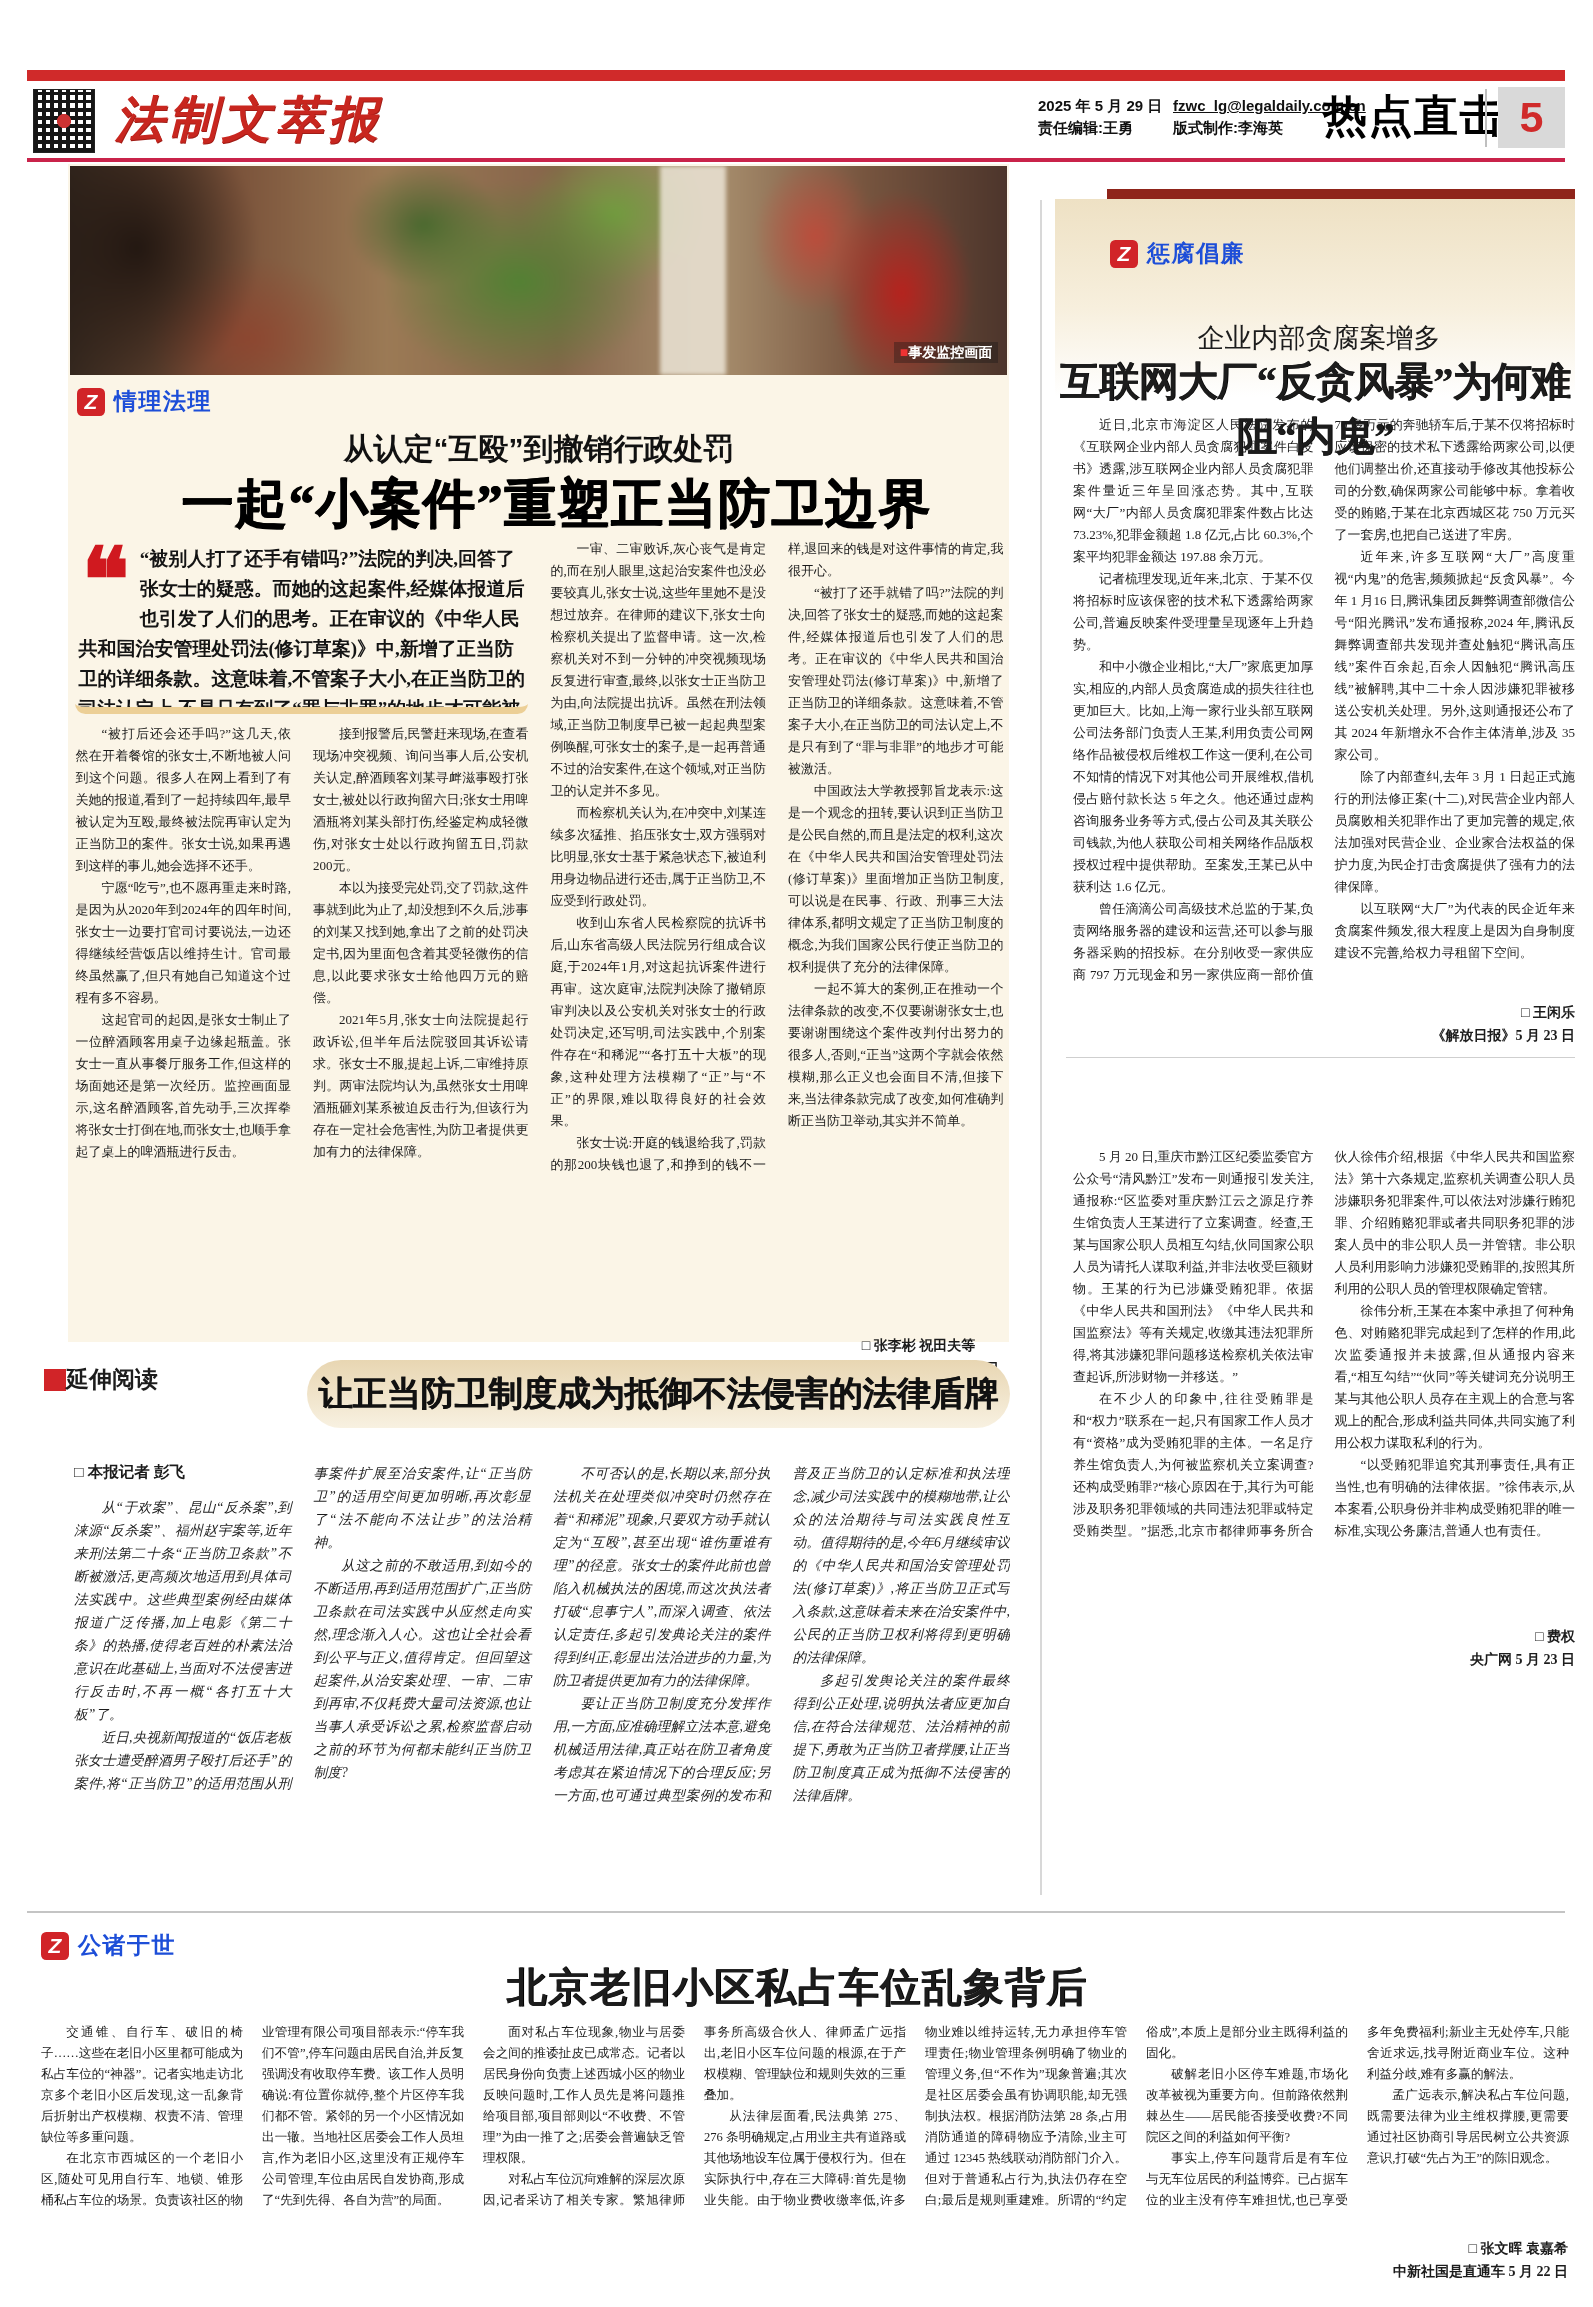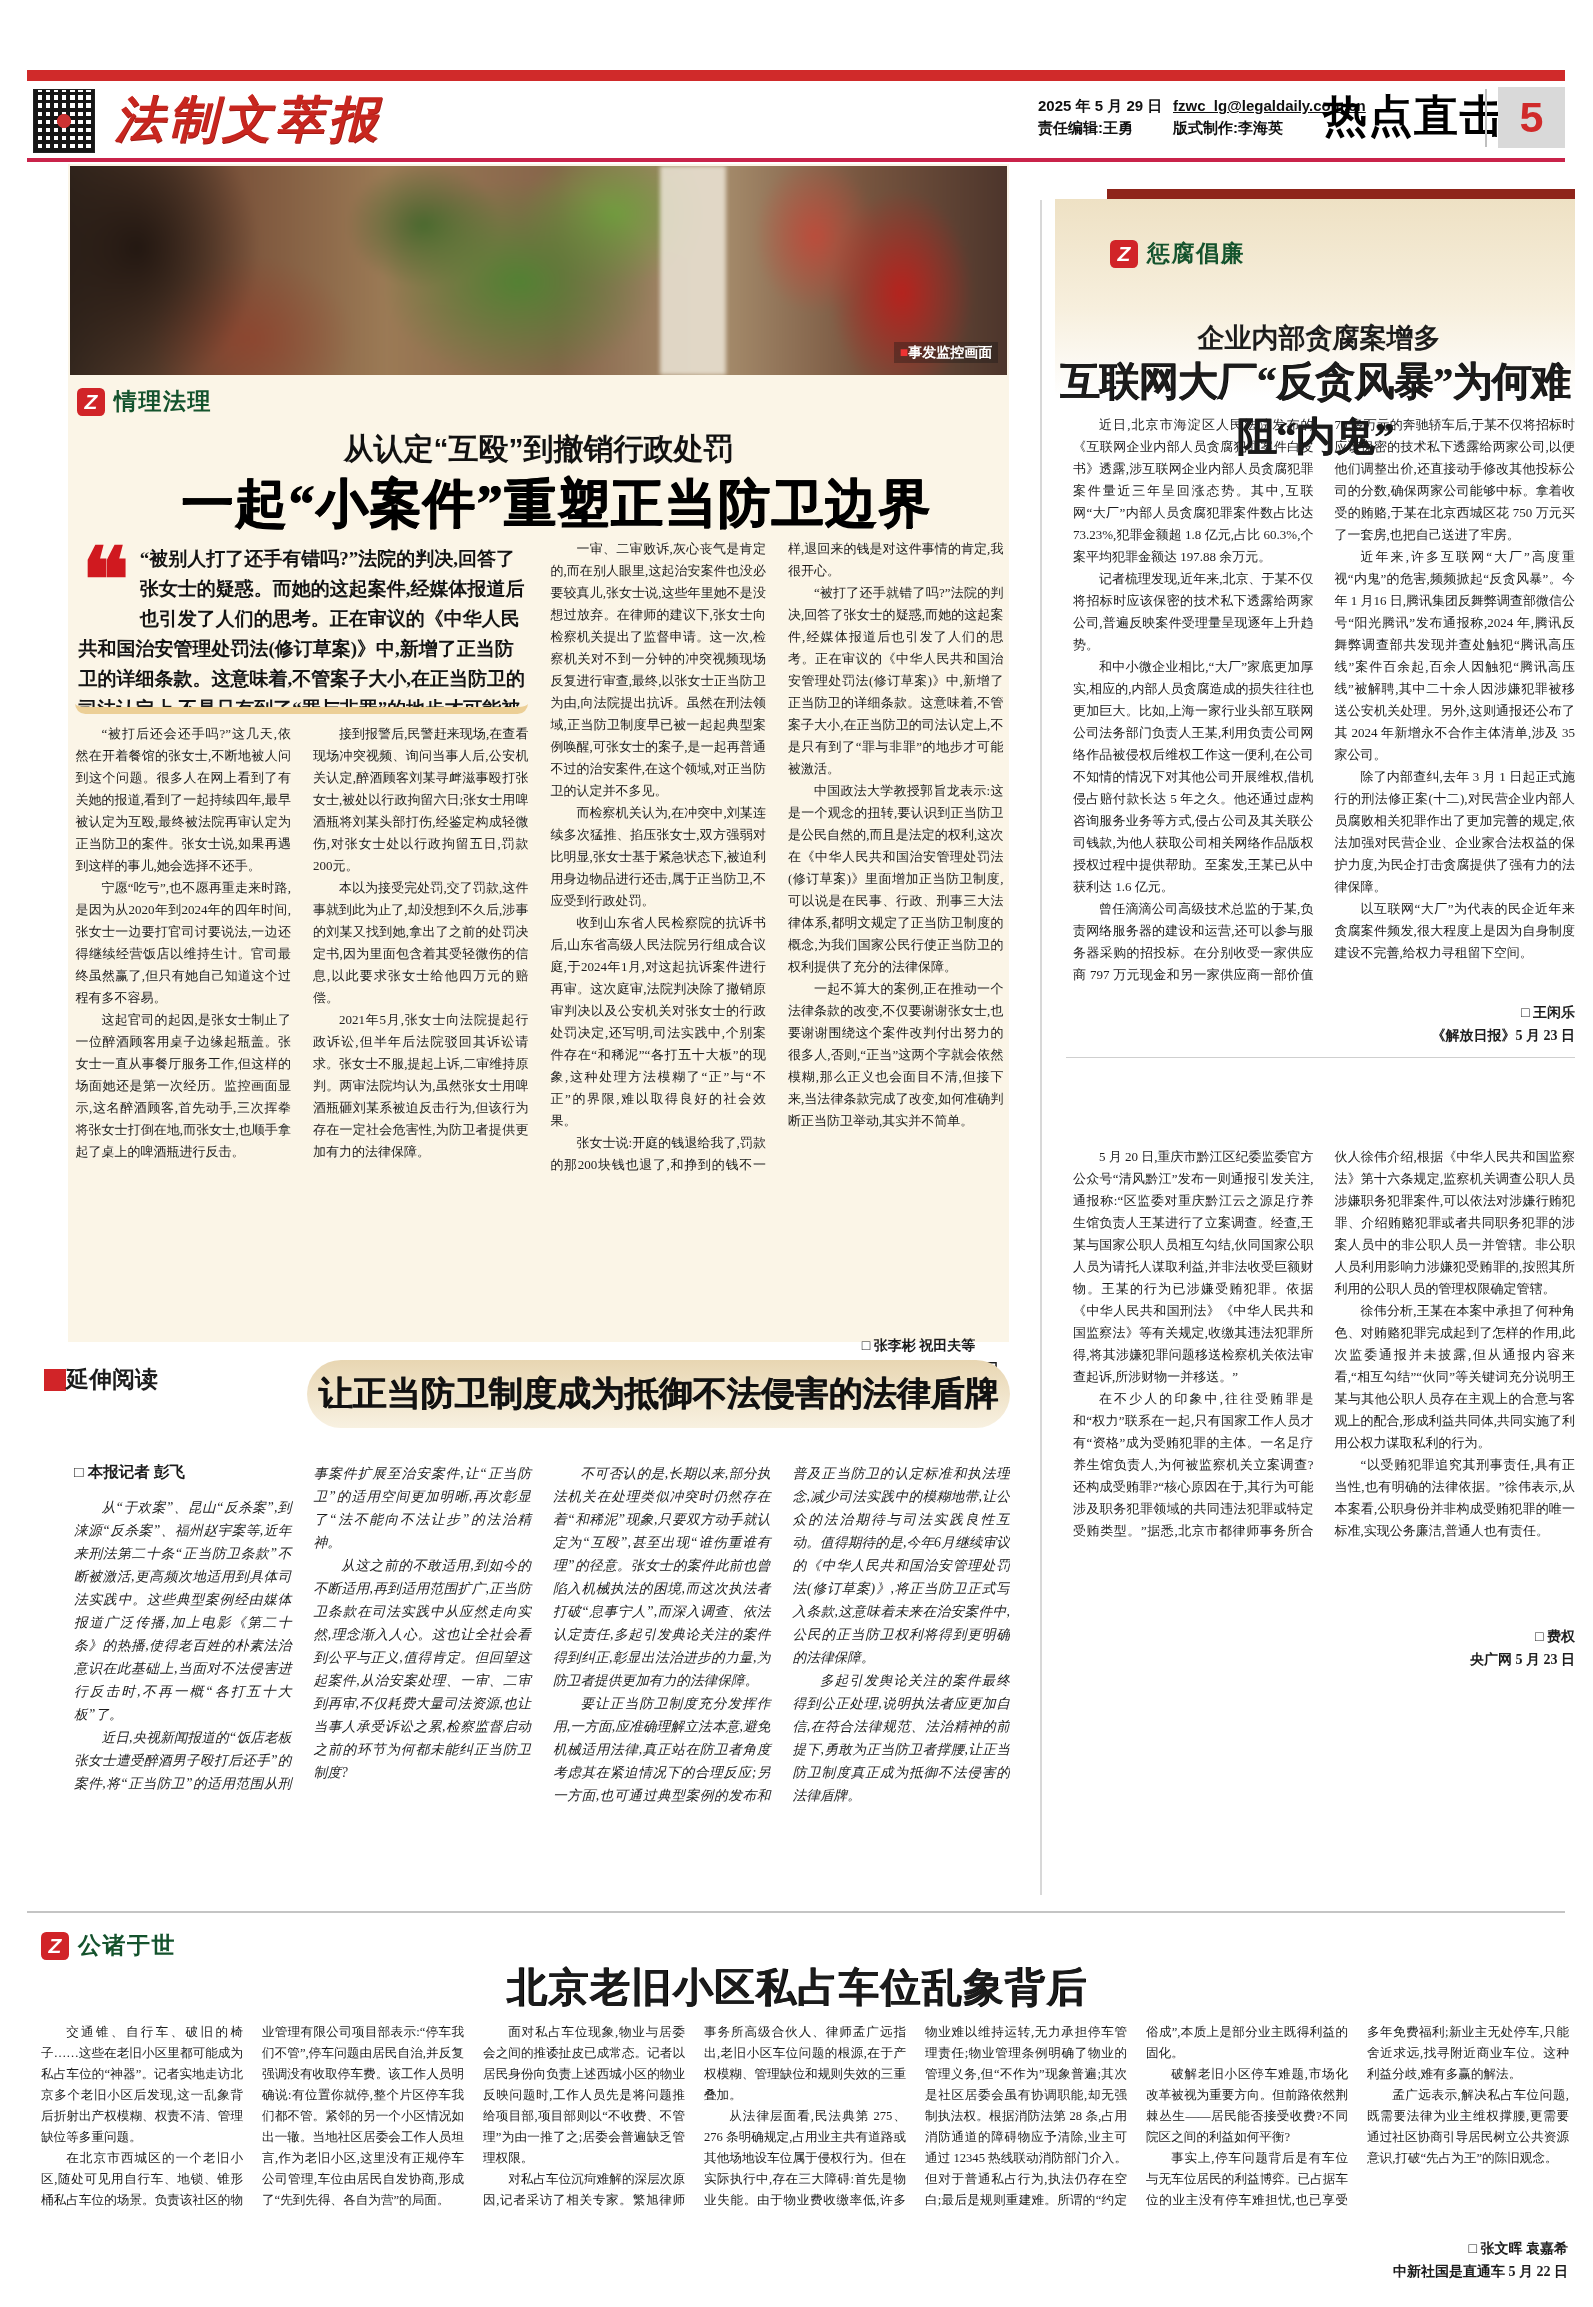--- a/index.html
+++ b/index.html
@@ -45,21 +45,21 @@
         linear-gradient(90deg,#2f241c 0%, #7a523a 18%, #9b7a55 34%, #86644a 52%, #a9906f 68%, #77553f 84%, #4a332a 100%); }
   .photo .pillar { position:absolute; left:63%; top:0; width:7%; height:100%; background:rgba(235,228,214,.85); filter:blur(2.2px); }
   .photo-caption { position:absolute; right:9px; bottom:12px; color:#fff;
       font-family:"Liberation Sans",sans-serif; font-size:14px; font-weight:bold;
       background:rgba(20,20,20,.35); padding:1.5px 6px;margin-left:28px; }
   .photo-caption .sq { color:#e33; }
 
   .ztag { display:flex; align-items:center; gap:9px; font-family:"Liberation Sans",sans-serif; font-weight:bold; }
   .ztag .zbox { width:28px; height:28px; background:#d12428; border-radius:5.2px; color:#fff;
       display:flex; align-items:center; justify-content:center; font-style:italic; font-size:21px; }
-  .ztag .zlabel { font-size:23px; color:#14532d; letter-spacing:1.5px; }
+  .ztag .zlabel { font-size:23px; color:#1d4ed8; letter-spacing:1.5px; }
   .tag-main { position:absolute; left:9px; top:222px; }
 
   .kicker { position:absolute; left:0; top:265px; width:100%; text-align:center;
       font-family:"Liberation Sans",sans-serif; font-weight:bold; font-size:30px; color:#111; }
   .headline-main { position:absolute; left:0; top:305px; width:100%; text-align:center;
       font-weight:900; font-size:52px; letter-spacing:1.5px; color:#000;
       text-shadow:1.1px 0 #000, 0 0.7px #000;padding-left:36px; }
 
   .main-body { position:absolute; left:7.4px; top:374px; width:928px; height:799px; display:flex; gap:22px; }
   .half { width:453px; position:relative; }
@@ -88,21 +88,21 @@
   .ext-byline { font-family:"Liberation Sans",sans-serif; font-weight:bold; font-size:15.5px; margin-bottom:13.3px; }
   .ext-body p { font-style:italic; font-size:13.7px; line-height:23px; text-indent:2em; text-align:justify; }
 
   
   .vdivider { position:absolute; left:1040px; top:200px; width:1.5px; height:1695px; background:#d8d8d8; }
   .right-maroon { position:absolute; left:1107px; top:189px; width:468px; height:10.4px; background:#8f241a; }
   .right-beige { position:absolute; left:1055px; top:199px; width:520px; height:198px;
       background:linear-gradient(180deg,#eee1c4 0%, #f7efdd 55%, #ffffff 100%); }
   .tag-right { position:absolute; left:1110px; top:238px; }
   .r-kicker { position:absolute; left:1055px; top:320px; width:528px; text-align:center;
-      font-family:"Liberation Sans",sans-serif; font-weight:bold; font-size:27px; }
+      font-family:"Liberation Sans",sans-serif; font-weight:normal; font-size:27px; }
   .r-headline { position:absolute; left:1050px; top:354px; width:530px; text-align:center;
       font-weight:900; font-size:40px; letter-spacing:-0.7px; text-shadow:0.7px 0 #000; }
   .r-body1 { position:absolute; left:1073px; top:414px; width:502px; height:583px;
       column-count:2; column-gap:21px; overflow:hidden; }
   .r-byline1 { position:absolute; left:1258px; top:1001px; width:317px; text-align:right;
       font-weight:bold; font-size:14px; line-height:23px; }
   .hline-right { position:absolute; left:1066px; top:1057px; width:509px; height:0.7px; background:#cfcfcf; }
   .r-headline2 { position:absolute; left:1055px; top:1082px; width:522px; text-align:center;
       font-weight:900; font-size:33px; text-shadow:0.7px 0 #000; }
   .r-body2 { position:absolute; left:1073px; top:1146px; width:502px; height:518px;

